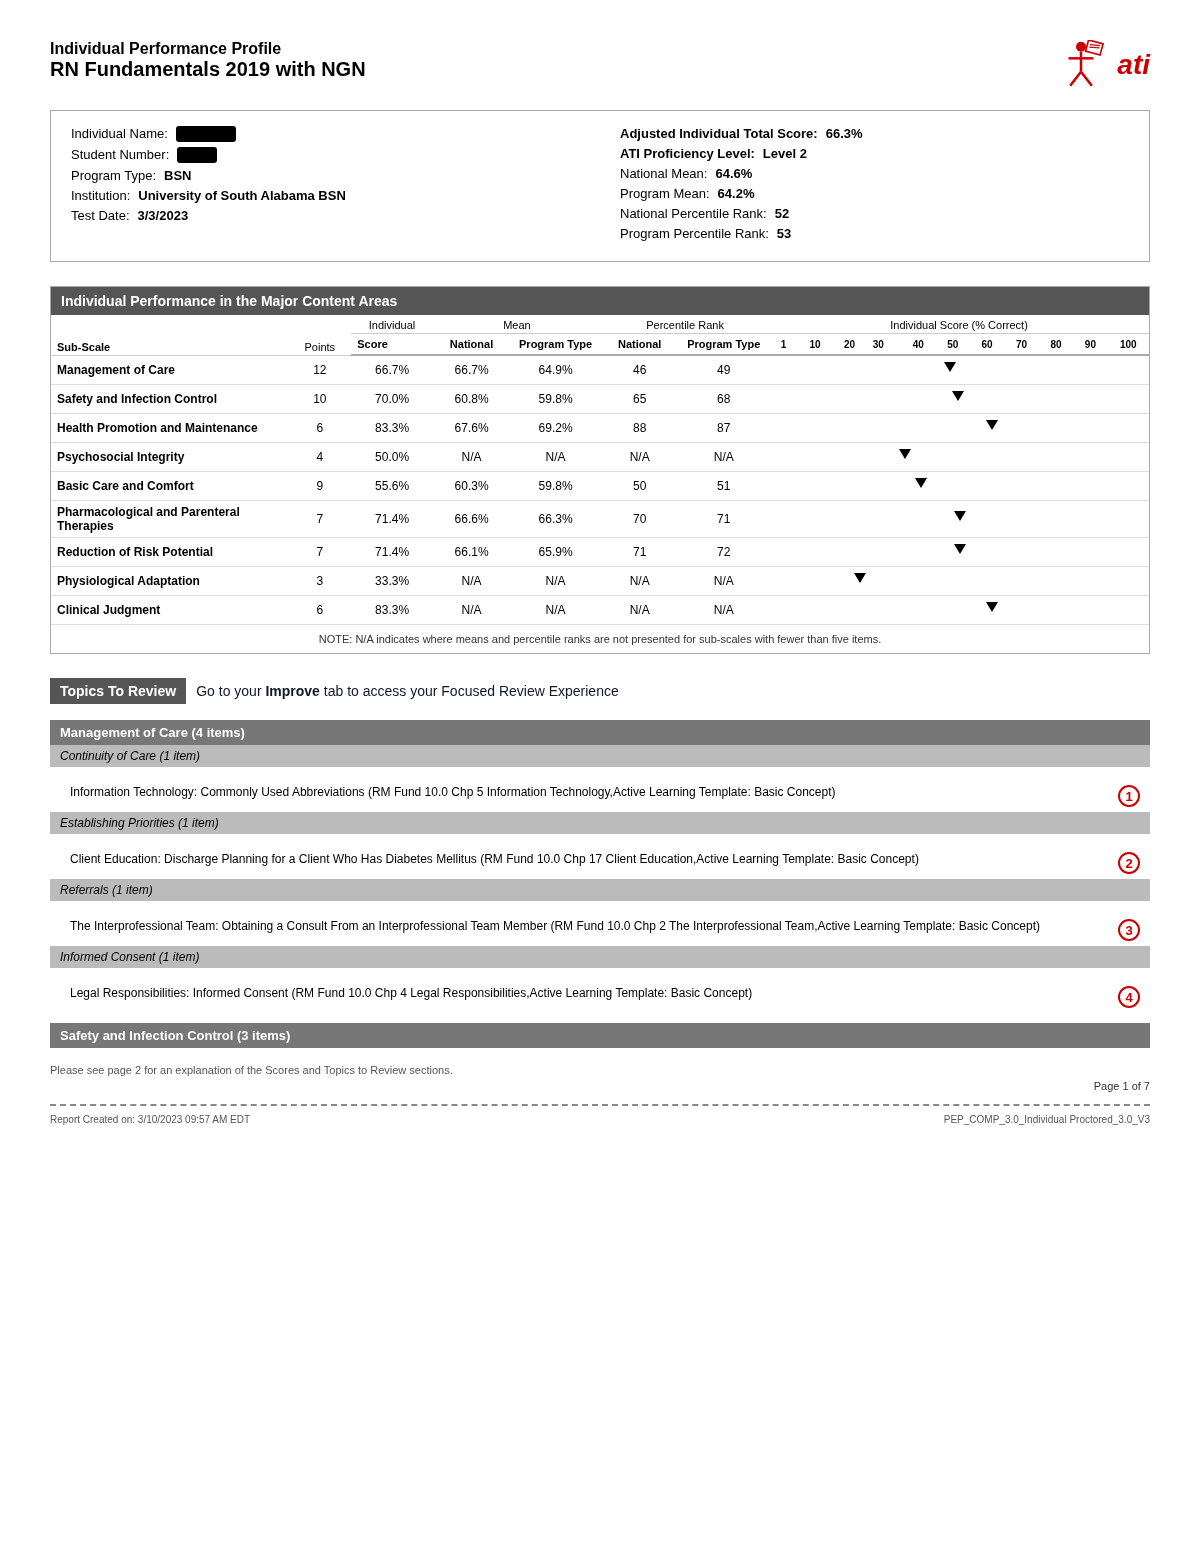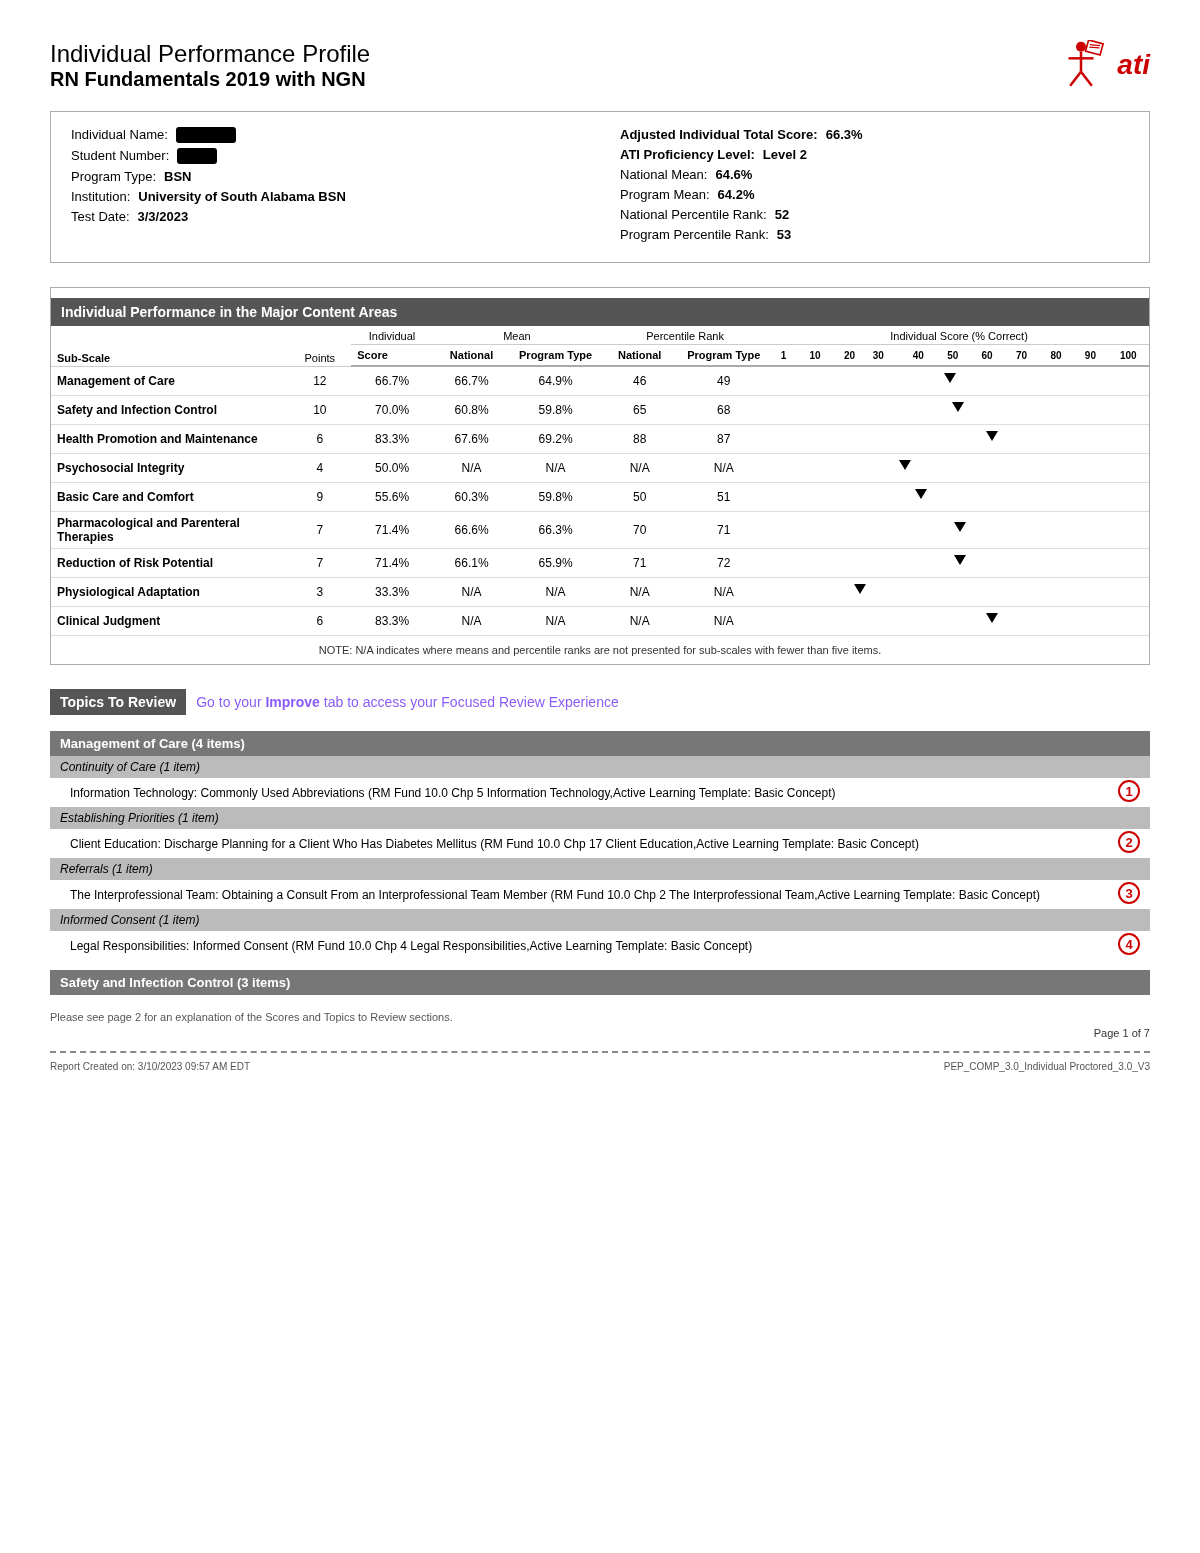--- a/index.html
+++ b/index.html
@@ -17,22 +17,22 @@
       padding: 40px 0 20px 0;
     }
     
     .header {
       display: flex;
       justify-content: space-between;
       align-items: flex-start;
       margin-bottom: 20px;
     }
     .header-title h1 {
-      font-size: 24px;
-      font-weight: normal;
+      font-size: 16px;
+      font-weight: bold;
       color: #000;
     }
     .header-title h2 {
       font-size: 20px;
       font-weight: bold;
       color: #000;
     }
     .ati-logo {
       display: flex;
       align-items: center;
@@ -93,21 +93,20 @@
     .section-box {
       border: 1px solid #aaa;
       margin-bottom: 24px;
     }
     .section-header {
       background: #555;
       color: #fff;
       font-weight: bold;
       font-size: 14px;
       padding: 6px 10px;
-      margin-top: 10px;
     }
     .perf-table {
       width: 100%;
       border-collapse: collapse;
       font-size: 12px;
     }
     .perf-table th, .perf-table td {
       padding: 4px 6px;
       border-bottom: 1px solid #ddd;
       vertical-align: middle;
@@ -161,21 +160,21 @@
     }
     .topics-badge {
       background: #555;
       color: #fff;
       font-weight: bold;
       font-size: 14px;
       padding: 5px 10px;
     }
     .topics-subtitle {
       font-size: 14px;
-      color: #8b5cf6;
+      color: #0f172a;
     }
     .topics-subtitle strong {
       font-weight: bold;
     }
 
     
     .category-section {
       margin-bottom: 10px;
     }
     .category-header {
@@ -188,23 +187,23 @@
     }
     .subcategory-header {
       background: #bbb;
       color: #000;
       font-size: 12px;
       padding: 4px 10px;
       font-style: italic;
     }
     .topic-item {
       font-size: 12px;
-      padding: 1px 10px 5px 20px;
-      display: flex;
-      align-items: flex-end;
+      padding: 17px 10px 5px 20px;
+      display: flex;
+      align-items: flex-start;
       gap: 16px;
       background: #fff;
     }
     .topic-text {
       flex: 1;
       line-height: 1.4;
     }
     .topic-number {
       width: 22px;
       height: 22px;

